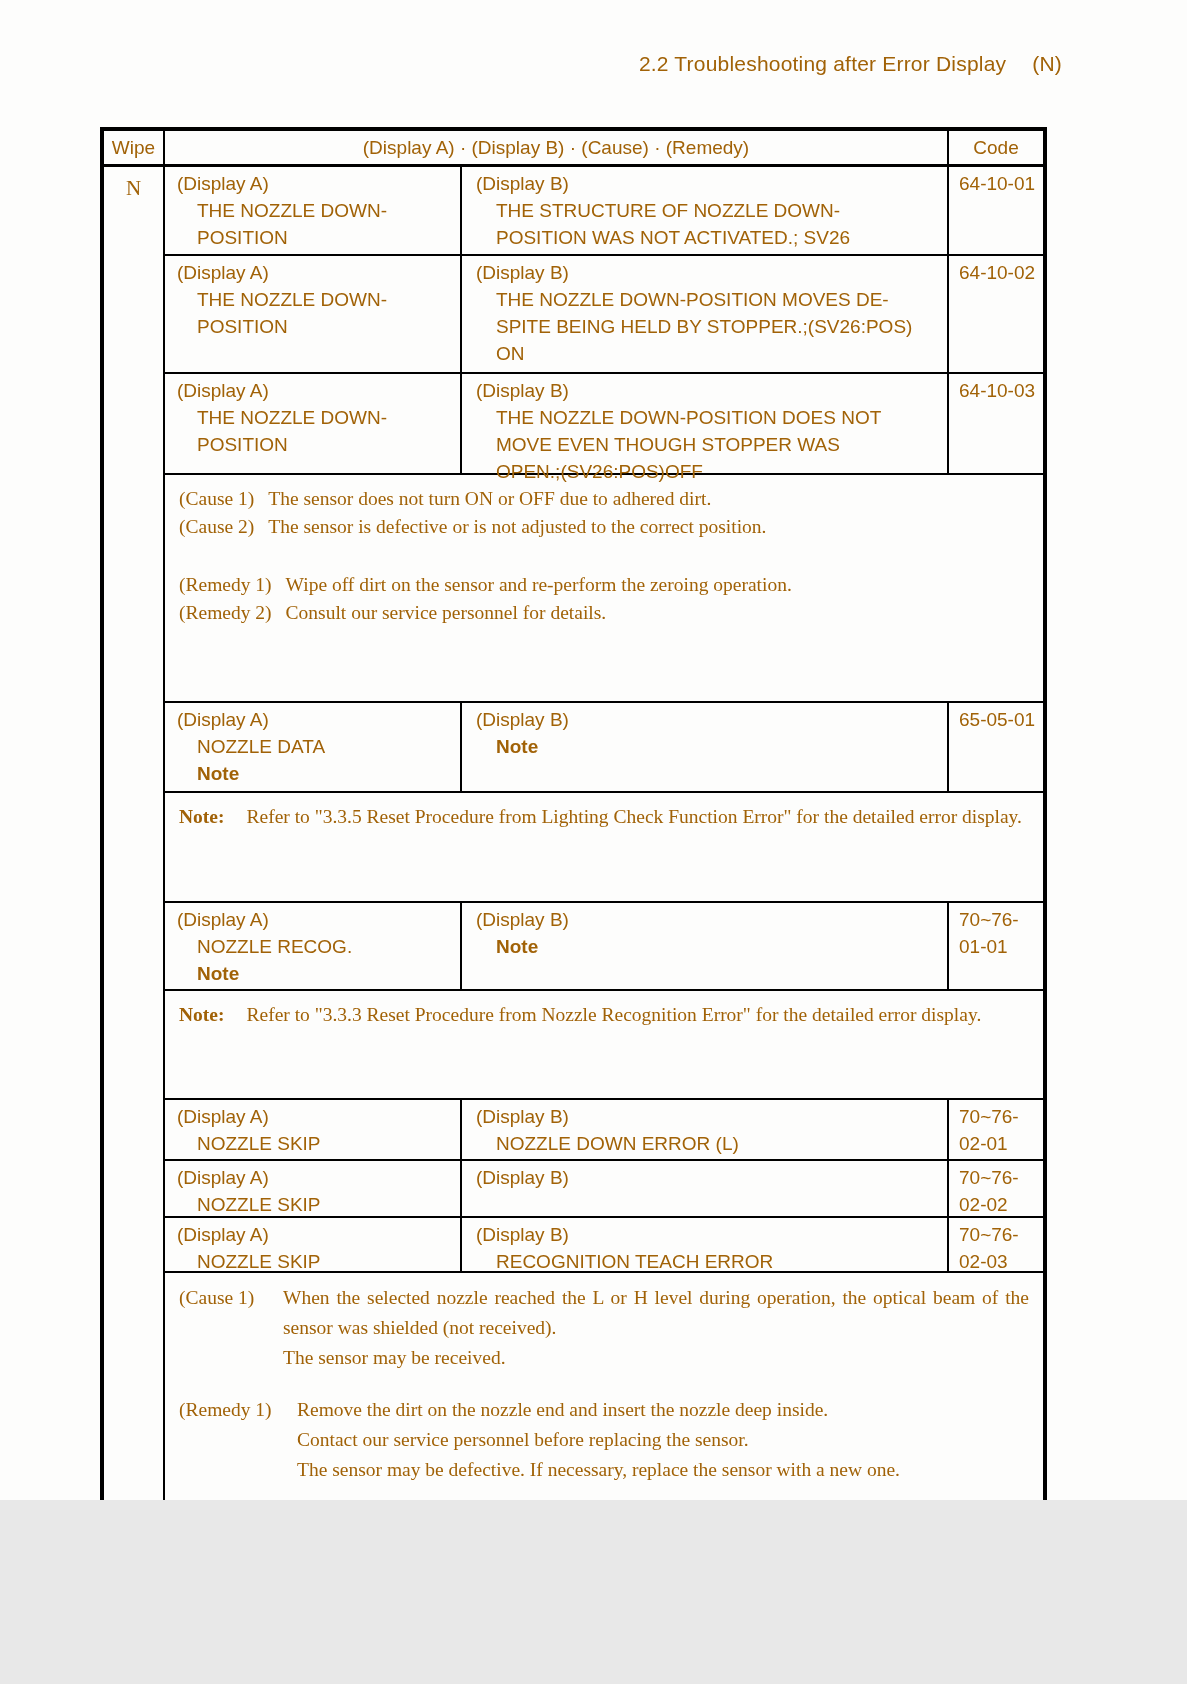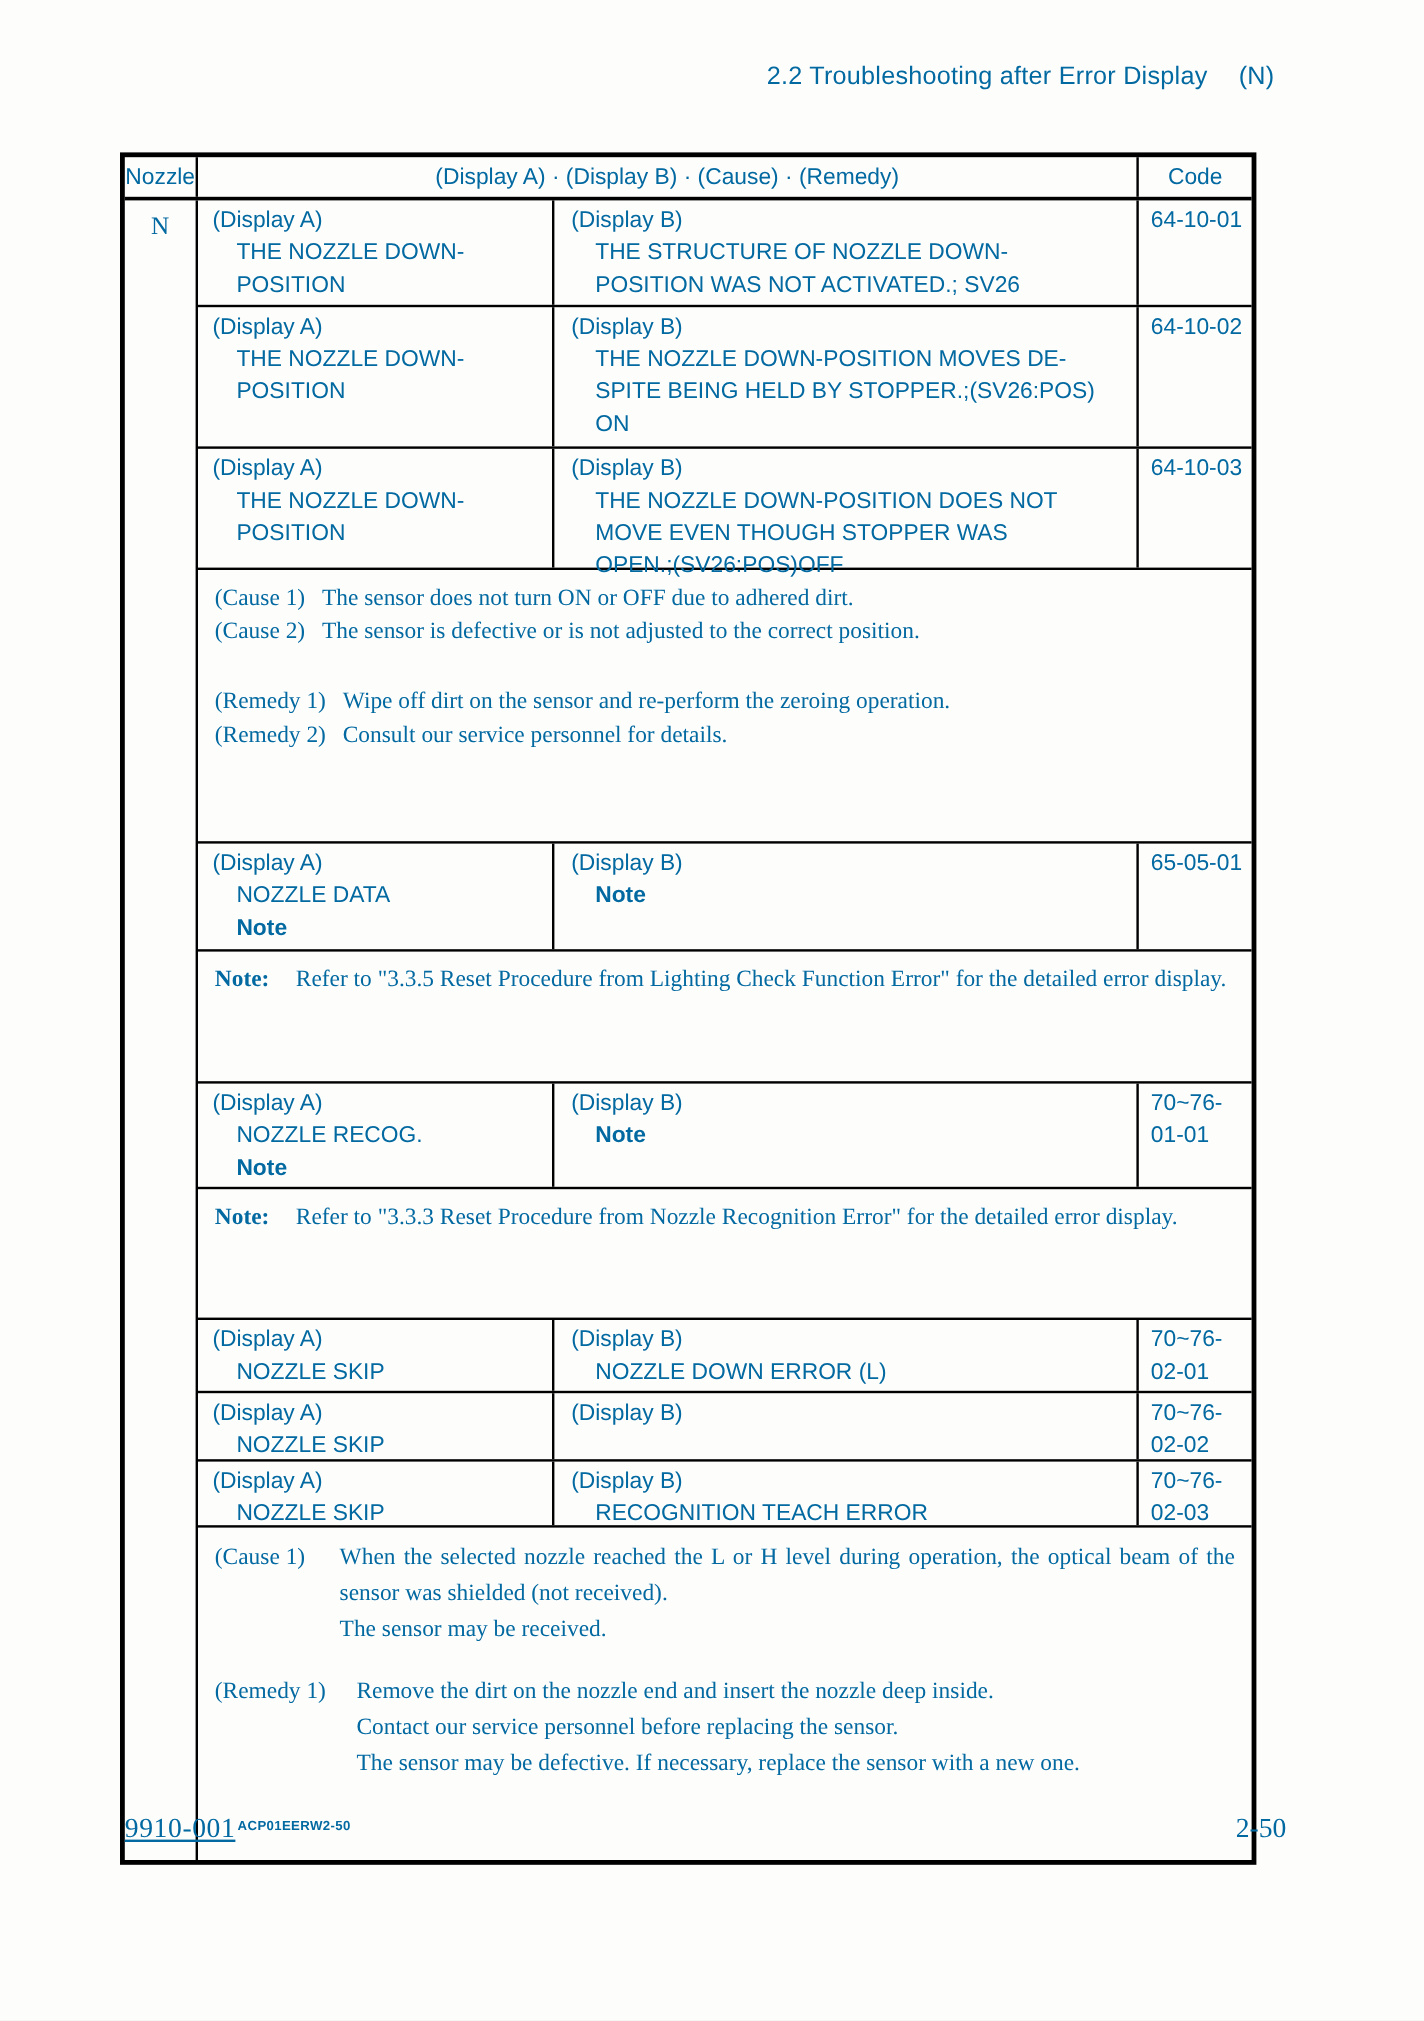--- a/index.html
+++ b/index.html
@@ -1,21 +1,21 @@
 <!DOCTYPE html>
 <html><head>
 <meta charset="utf-8">
 <style>
   html,body{margin:0;padding:0;background:#e8e8e8;}
   .page{
     position:relative;
-    width:1187px;height:1684px;
+    width:1187px;height:1500px;
     background:#fdfdfc;
     font-family:"Liberation Sans",sans-serif;
-    color:#0369a1;
+    color:#a16207;
     overflow:hidden;
   }
   
   .page-header{
     position:absolute;top:52px;right:125px;
     font-size:21px;letter-spacing:.2px;
     white-space:nowrap;
   }
   .page-header .order-tag{margin-left:26px;}
 
@@ -121,21 +121,21 @@
 
 <div class="page">
 
   <div class="page-header">
     <span>2.2 Troubleshooting after Error Display</span><span class="order-tag">(N)</span>
   </div>
 
   <div class="tbl">
 
     <div class="thead">
-      <div class="th-order">Nozzle</div>
+      <div class="th-order">Wipe</div>
       <div class="th-middle">(Display A) · (Display B) · (Cause) · (Remedy)</div>
       <div class="th-code">Code</div>
     </div>
 
     <div class="tbody">
       <div class="order-col">N</div>
 
       <div class="rows-col">
 
         <div class="drow h-r0">

